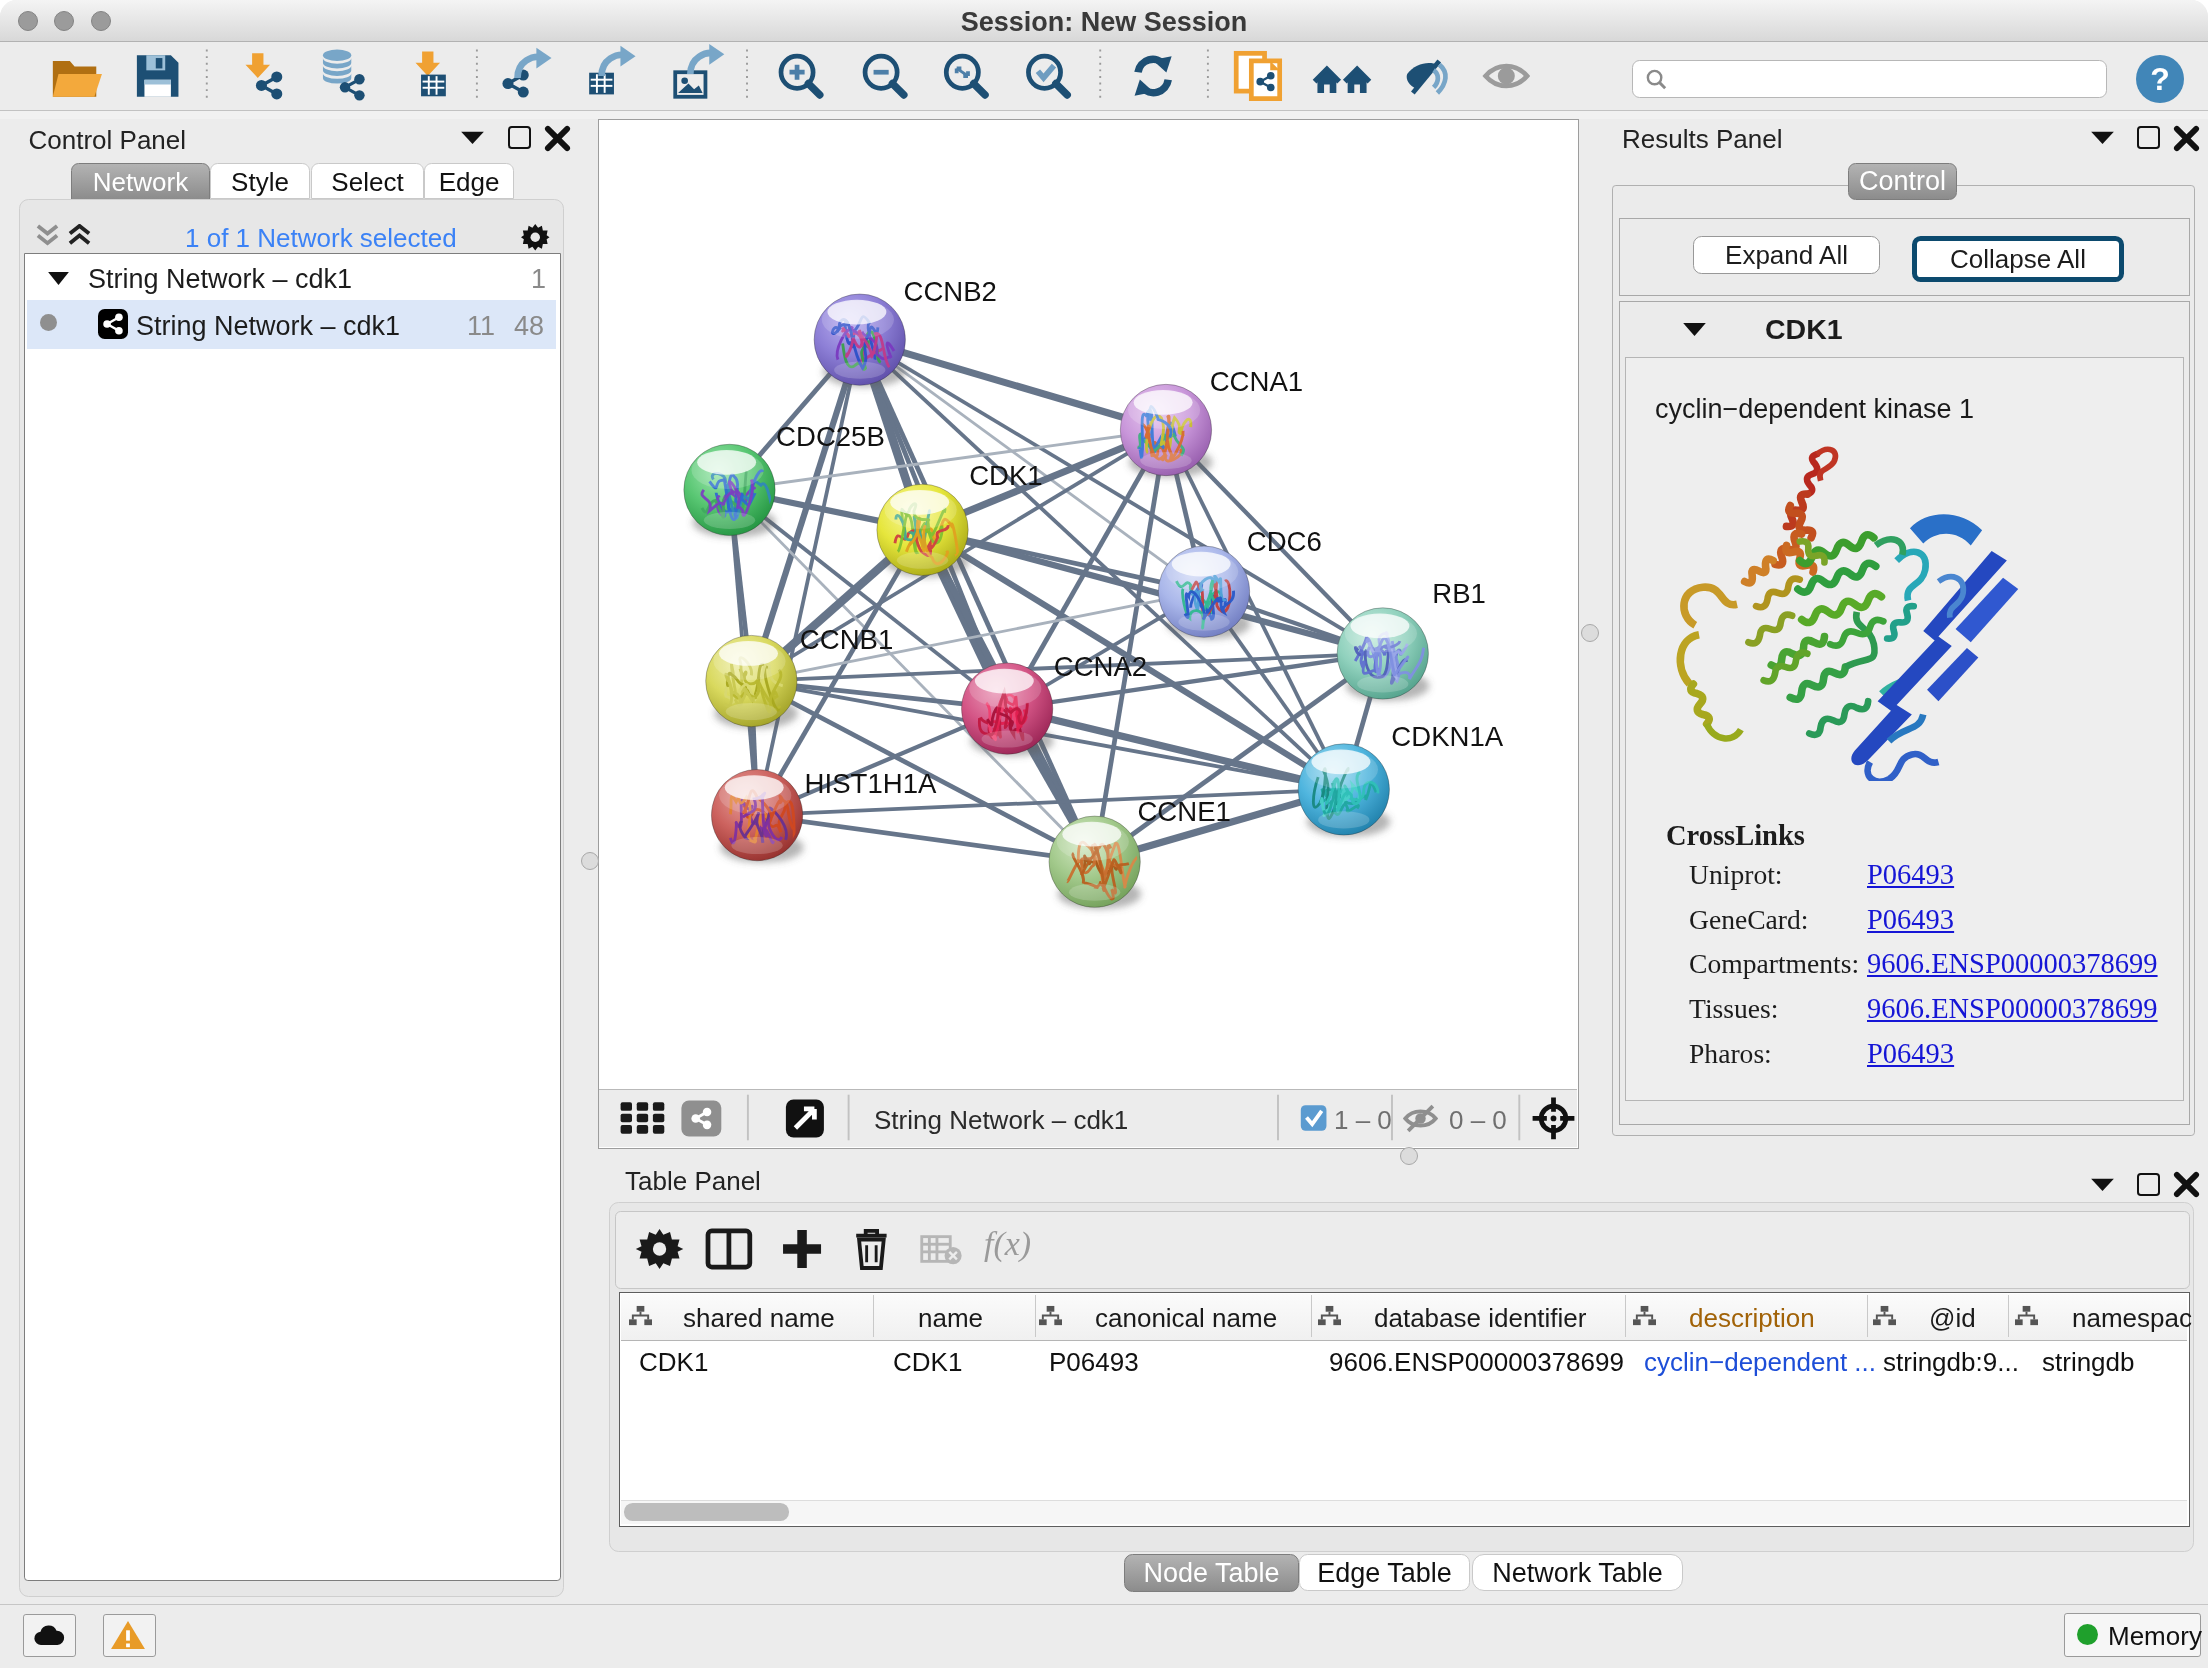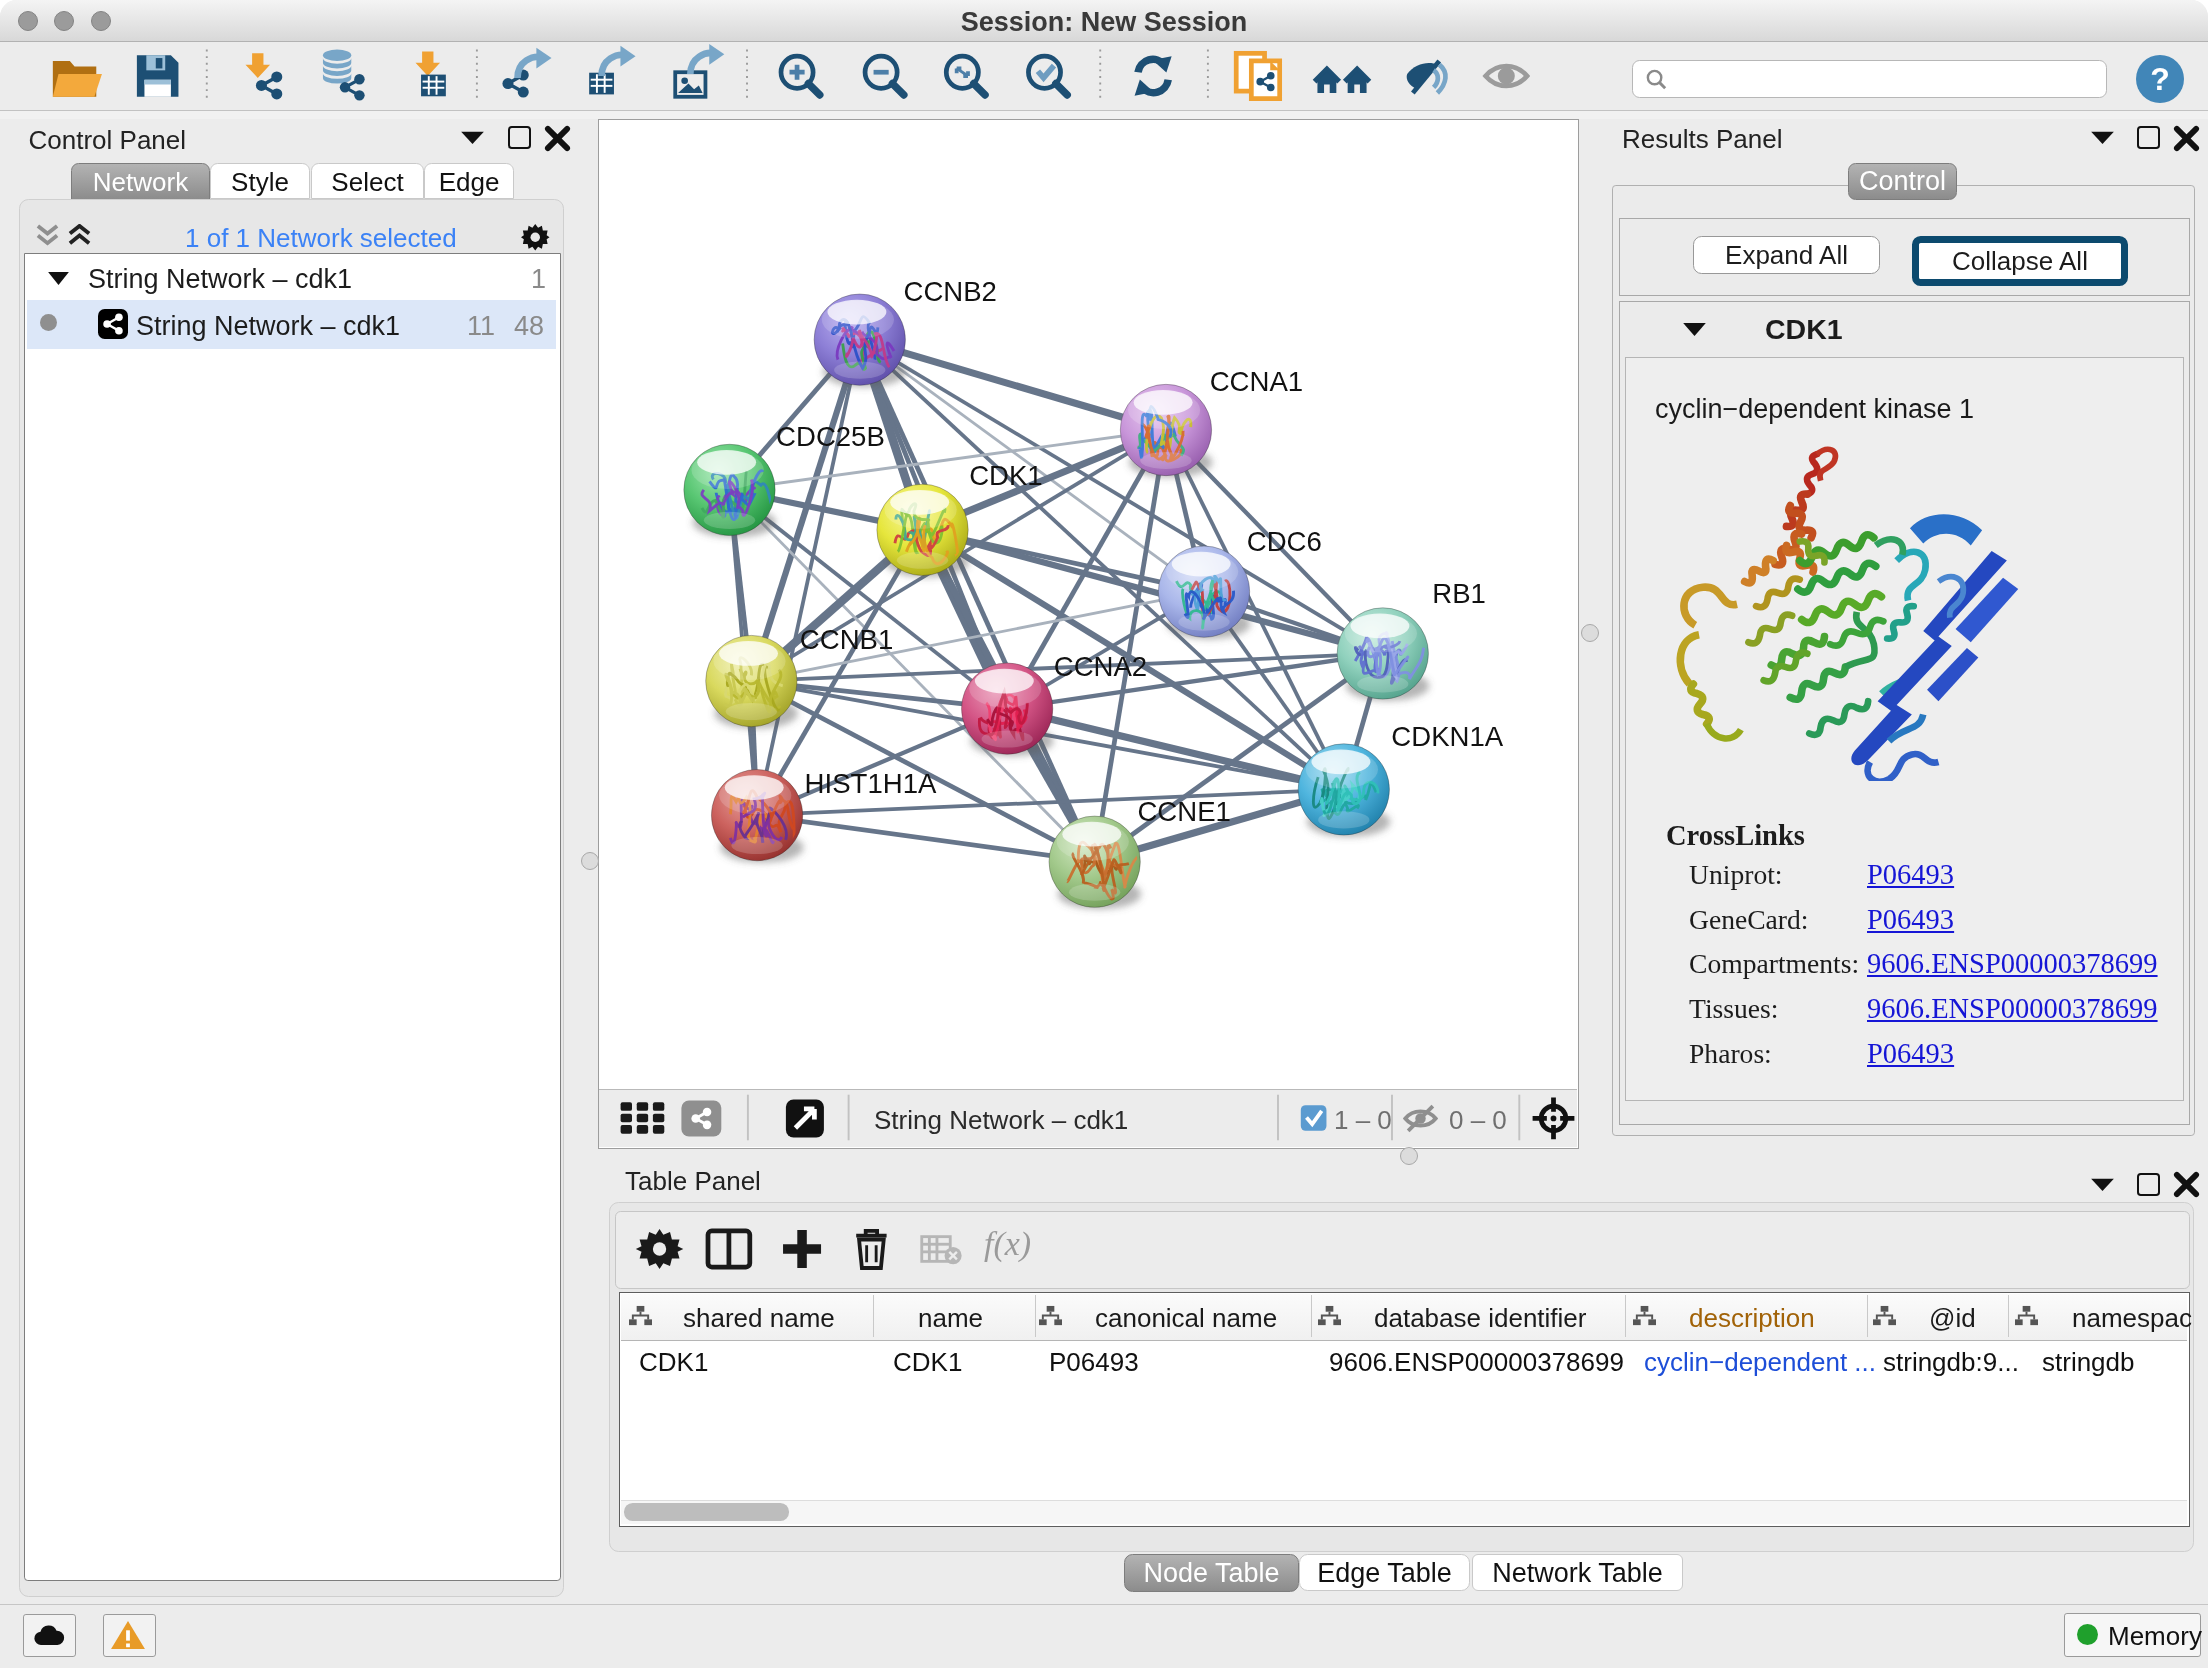--- a/index.html
+++ b/index.html
@@ -593,21 +593,21 @@
     <path d="M2 3 L26 3 L14 16 Z" fill="#111"></path>
   </svg>
 <div class="abs" style="left:2137px;top:126px;width:19px;height:19px;border:2.9px solid #111;border-radius:3.8px;"></div>
 <svg class="abs" style="left:2173px;top:125px;" width="27" height="27" viewBox="0 0 28 28">
     <path d="M4 4 L24 24 M24 4 L4 24" stroke="#111" stroke-width="6" stroke-linecap="round"></path>
   </svg>
 <div class="abs" style="left:1612px;top:185px;width:581px;height:949px;background:#ebebeb;border:1px solid #b0b0b0;border-radius:3.8px;"></div>
 <div class="txt grad-btn" style="left:1848px;top:163px;width:107px;height:35px;border-radius:7.6px;font-size:27px;text-align:center;line-height:35px;">Control</div>
 <div class="abs" style="left:1619px;top:218px;width:569px;height:76px;background:#ebebeb;border:1px solid #a8a8a8;"></div>
 <div class="txt" style="left:1693px;top:236px;width:185px;height:36px;background:#fff;border:1px solid #989898;border-radius:8.6px;font-size:26px;text-align:center;line-height:36px;">Expand All</div>
-<div class="txt" style="left:1912px;top:236px;width:202px;height:36px;background:#fff;border:7px solid #0c4a6e;border-radius:8.6px;font-size:26px;text-align:center;line-height:36px;">Collapse All</div>
+<div class="txt" style="left:1912px;top:236px;width:202px;height:36px;background:#fff;border:5px solid #0c4a6e;border-radius:8.6px;font-size:26px;text-align:center;line-height:36px;">Collapse All</div>
 <div class="abs" style="left:1619px;top:301px;width:569px;height:822px;background:#ebebeb;border:1px solid #a8a8a8;"></div>
 <svg class="abs" style="left:1682px;top:321px;" width="25" height="17" viewBox="0 0 26 18">
     <path d="M1 2 L25 2 L13 16 Z" fill="#111"></path>
   </svg>
 <div class="txt" style="left:1765px;top:313px;font-size:28.5px;font-weight:bold;">CDK1</div>
 <div class="abs" style="left:1625px;top:357px;width:557px;height:742px;background:#eeeeee;border:1px solid #b5b5b5;"></div>
 <div class="txt" style="left:1655px;top:370px;font-size:27px;color:#1a1a1a;margin-top:24px;">cyclin−dependent kinase 1</div>
 <svg class="abs" style="left:1657px;top:439px;" width="371" height="342" viewBox="0 0 390 360">
     <path d="M158 58 Q167 55 160 48 Q154 40 163 37 Q172 34 166 26 Q159 19 168 16" fill="none" stroke="#b8281e" stroke-width="7" stroke-linecap="round"></path>
     <path d="M168 16 C180 6 192 12 186 24 C180 34 168 30 172 44" fill="none" stroke="#c03524" stroke-width="6"></path>
@@ -748,21 +748,21 @@
 <div class="txt" style="left:893px;top:1347px;font-size:26px;color:#111;">CDK1</div>
 <div class="txt" style="left:1049px;top:1347px;font-size:26px;color:#111;">P06493</div>
 <div class="txt" style="left:1329px;top:1347px;font-size:26px;color:#111;">9606.ENSP00000378699</div>
 <div class="txt" style="left:1644px;top:1347px;font-size:26px;color:#1d4ed8;">cyclin−dependent ...</div>
 <div class="txt" style="left:1883px;top:1347px;font-size:26px;color:#111;">stringdb:9...</div>
 <div class="txt" style="left:2042px;top:1347px;font-size:26px;color:#111;">stringdb</div>
 <div class="abs" style="left:621px;top:1500px;width:1566px;height:23px;background:#f6f6f6;border-top:1px solid #ddd;"></div>
 <div class="abs" style="left:624px;top:1503px;width:165px;height:18px;background:#bdbdbd;border-radius:8.6px;"></div>
 <div class="txt grad-btn" style="left:1124px;top:1554px;width:173px;height:36px;border-radius:8.6px;font-size:27px;text-align:center;line-height:37px;">Node Table</div>
 <div class="txt white-tab" style="left:1299px;top:1554px;width:169px;height:35px;border-radius:8.6px;font-size:27px;text-align:center;line-height:37px;">Edge Table</div>
-<div class="txt white-tab" style="left:1472px;top:1554px;width:209px;height:35px;border-radius:6px;font-size:27px;text-align:center;line-height:37px;">Network Table</div>
+<div class="txt white-tab" style="left:1472px;top:1554px;width:209px;height:35px;border-radius:12px;font-size:27px;text-align:center;line-height:37px;">Network Table</div>
 <div class="abs" style="left:0;top:1604px;width:2208px;height:65px;background:#ececec;border-top:1px solid #c6c6c6;"></div>
 <div class="abs" style="left:23px;top:1614px;width:51px;height:41px;background:#f2f2f2;border:1px solid #9a9a9a;border-radius:2.9px;"></div>
 <svg class="abs" style="left:32px;top:1624px;" width="34" height="23" viewBox="0 0 36 24">
     <path d="M10 22 a7 7 0 0 1 -1 -14 a9 9 0 0 1 17 -1 a6.5 6.5 0 0 1 1 15 Z" fill="#111"></path>
   </svg>
 <div class="abs" style="left:103px;top:1614px;width:51px;height:41px;background:#f2f2f2;border:1px solid #9a9a9a;border-radius:2.9px;"></div>
 <svg class="abs" style="left:110px;top:1619px;" width="36" height="32" viewBox="0 0 38 34">
     <path d="M19 2 L37 32 L1 32 Z" fill="#e89b28"></path>
     <rect x="17" y="12" width="4" height="11" fill="#fff"></rect>
     <rect x="17" y="26" width="4" height="4" fill="#fff"></rect>

